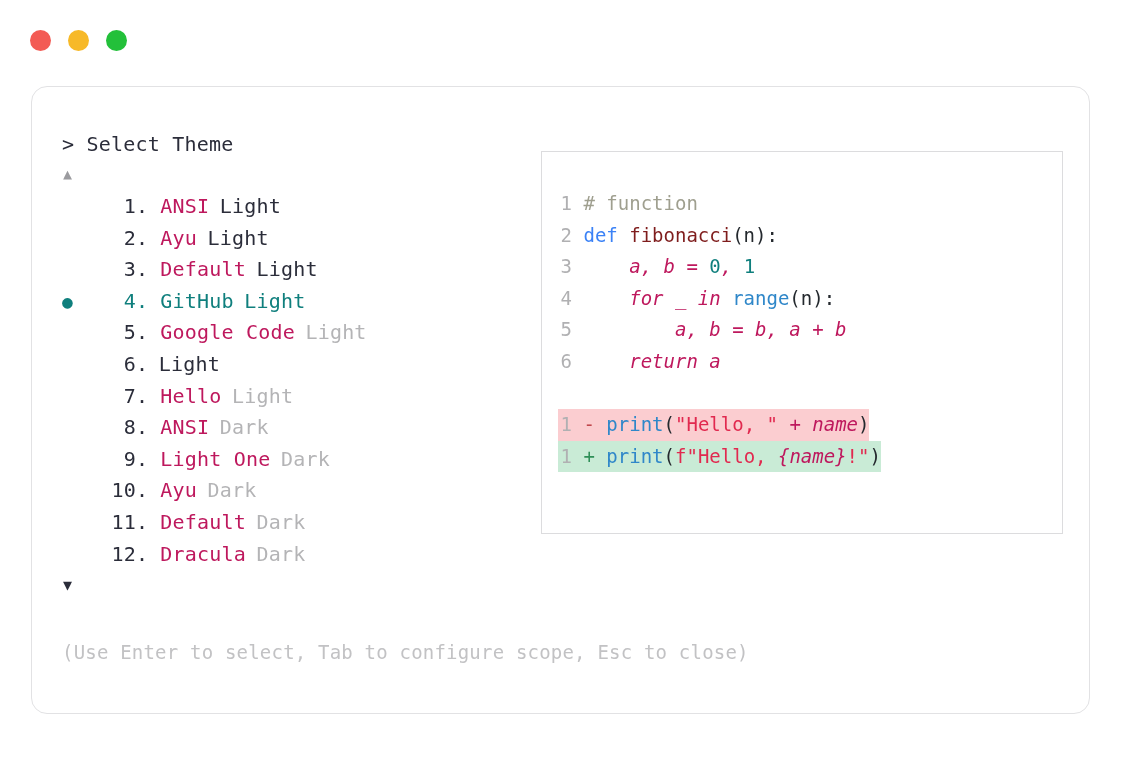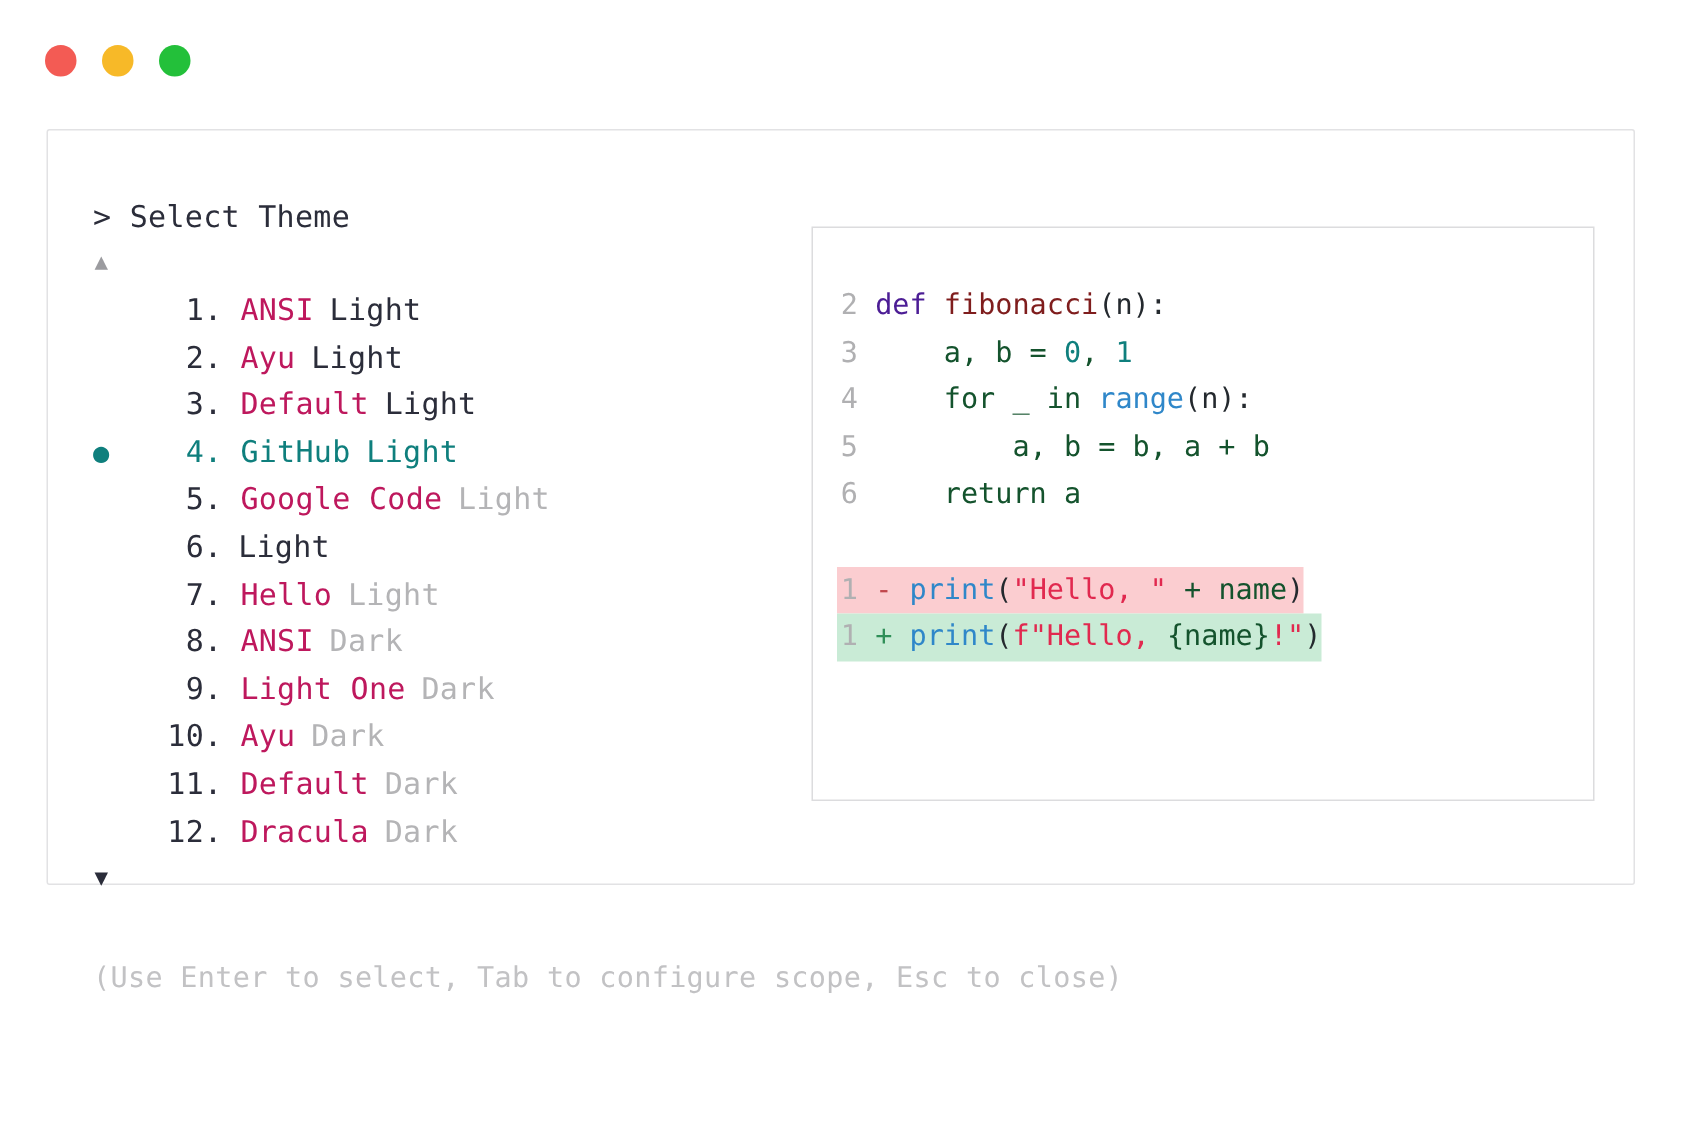--- a/index.html
+++ b/index.html
@@ -41,24 +41,24 @@
   .dot-close  { background: #f35b54; }
   .dot-min    { background: #f7b928; }
   .dot-max    { background: #23c03a; }
 
   
   .panel {
     position: absolute;
     left: 31px;
     top: 86px;
     width: 1059px;
-    height: 504px;
+    height: 628px;
     box-sizing: border-box;
     border: 1.5px solid #e2e2e4;
-    border-radius: 2px;
+    border-radius: 16px;
     background: #ffffff;
   }
 
   .panel-inner {
     position: absolute;
     left: 0; top: 0; right: 0; bottom: 0;
   }
 
   
   .chooser {
@@ -176,23 +176,23 @@
     display: inline-block;
     width: 14px;
     text-align: right;
     color: #b0b0b2;
     flex: 0 0 auto;
   }
   .code-txt { flex: 0 0 auto; }
   .blank-line { height: 31.6px; }
 
   
-  .t-plain   { color: #14532d; }
+  .t-plain   { color: #be185d; font-style: italic; }
   .t-comment { color: #9f9f8f; }
-  .t-kw      { color: #4c1d95; }
+  .t-kw      { color: #3b82f6; }
   .t-fn      { color: #7f1d1d; }
   .t-builtin { color: #2f87c9; }
   .t-num     { color: #0f7f7d; }
   .t-str     { color: #e1294f; }
   .t-punc    { color: #24292e; }
   .t-del     { color: #c0474c; }
   .t-add     { color: #2f8f58; }
 
   .row-del { background: #fbcdd0; }
   .row-add { background: #c9ebd6; }
@@ -241,20 +241,21 @@
             <div class="theme-row"><span class="marker empty"> </span><span class="idx">10</span><span class="idx-dot">.</span><span class="tname">Ayu</span><span class="tvariant muted">Dark</span></div>
             <div class="theme-row"><span class="marker empty"> </span><span class="idx">11</span><span class="idx-dot">.</span><span class="tname">Default</span><span class="tvariant muted">Dark</span></div>
             <div class="theme-row"><span class="marker empty"> </span><span class="idx">12</span><span class="idx-dot">.</span><span class="tname">Dracula</span><span class="tvariant muted">Dark</span></div>
           </div>
 
         <div class="scroll-arrow down">▼</div>
       </div>
 
       <div class="preview">
         <div class="code-box" id="code-box">
+            <div class="code-line"><span class="hl"><span class="lno">1</span><span class="code-txt t-plain"> </span><span class="code-txt t-comment"># function</span></span></div>
             <div class="code-line"><span class="hl"><span class="lno">2</span><span class="code-txt t-plain"> </span><span class="code-txt t-kw">def </span><span class="code-txt t-fn">fibonacci</span><span class="code-txt t-punc">(n):</span></span></div>
             <div class="code-line"><span class="hl"><span class="lno">3</span><span class="code-txt t-plain">     a, b = </span><span class="code-txt t-num">0</span><span class="code-txt t-plain">, </span><span class="code-txt t-num">1</span></span></div>
             <div class="code-line"><span class="hl"><span class="lno">4</span><span class="code-txt t-plain">     for _ in </span><span class="code-txt t-builtin">range</span><span class="code-txt t-punc">(n):</span></span></div>
             <div class="code-line"><span class="hl"><span class="lno">5</span><span class="code-txt t-plain">         a, b = b, a + b</span></span></div>
             <div class="code-line"><span class="hl"><span class="lno">6</span><span class="code-txt t-plain">     return a</span></span></div>
             <div class="blank-line"></div>
             <div class="code-line"><span class="hl row-del"><span class="lno">1</span><span class="code-txt t-plain"> </span><span class="code-txt t-del">- </span><span class="code-txt t-builtin">print</span><span class="code-txt t-punc">(</span><span class="code-txt t-str">"Hello, "</span><span class="code-txt t-plain"> + name</span><span class="code-txt t-punc">)</span></span></div>
             <div class="code-line"><span class="hl row-add"><span class="lno">1</span><span class="code-txt t-plain"> </span><span class="code-txt t-add">+ </span><span class="code-txt t-builtin">print</span><span class="code-txt t-punc">(</span><span class="code-txt t-str">f"Hello, </span><span class="code-txt t-plain">{name}</span><span class="code-txt t-str">!"</span><span class="code-txt t-punc">)</span></span></div>
           </div>
       </div>

